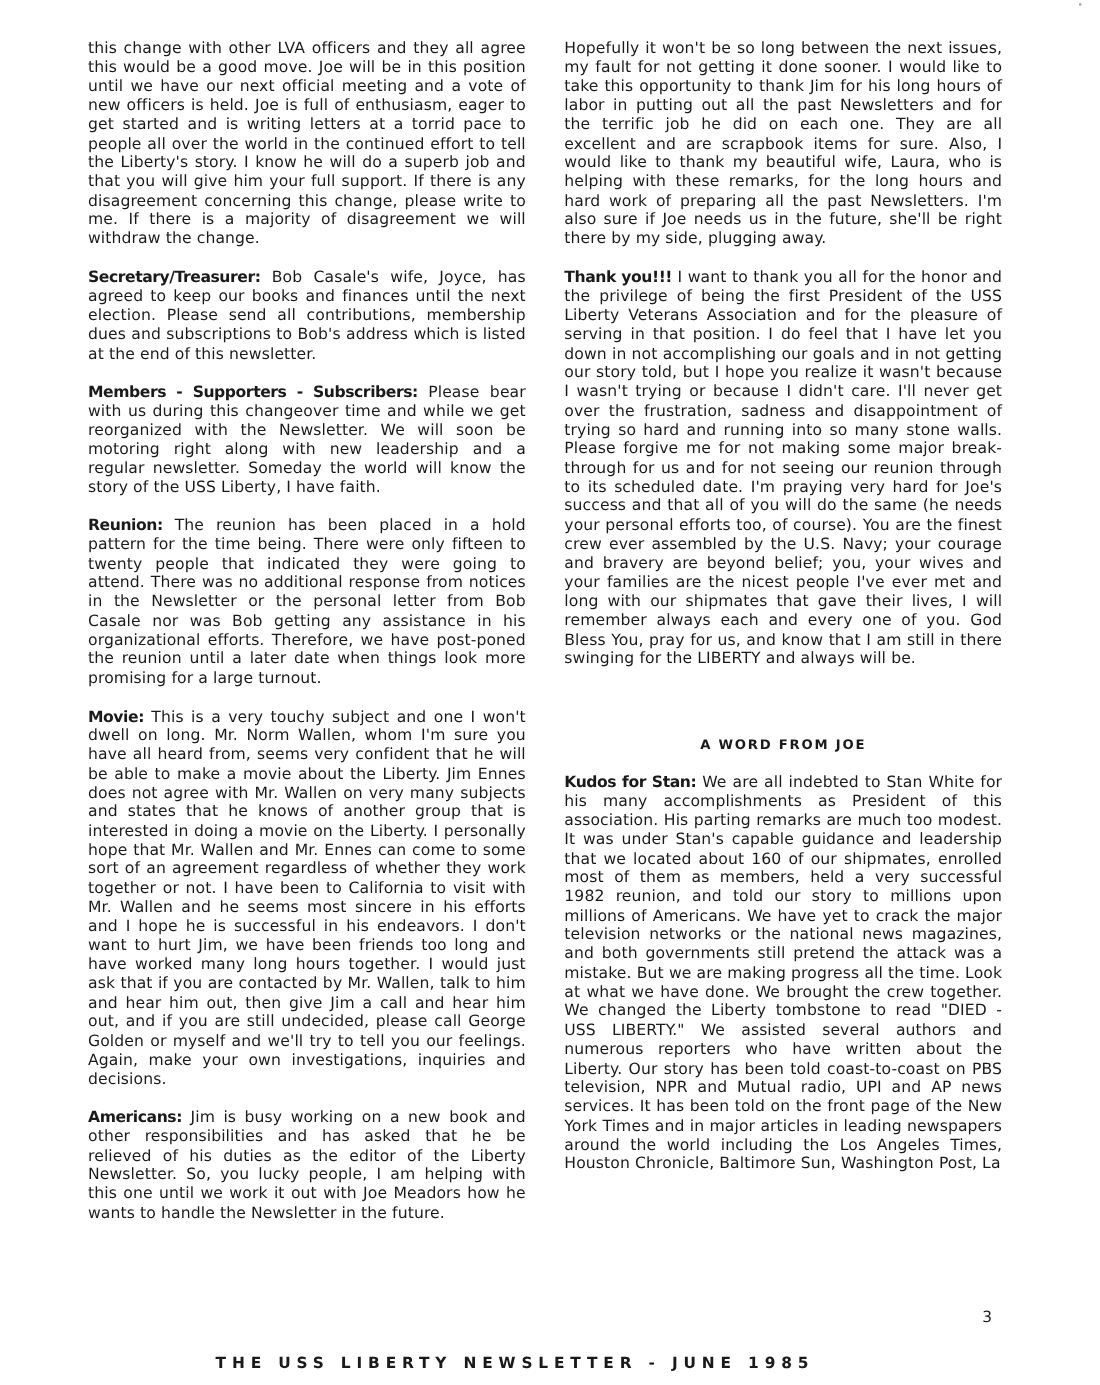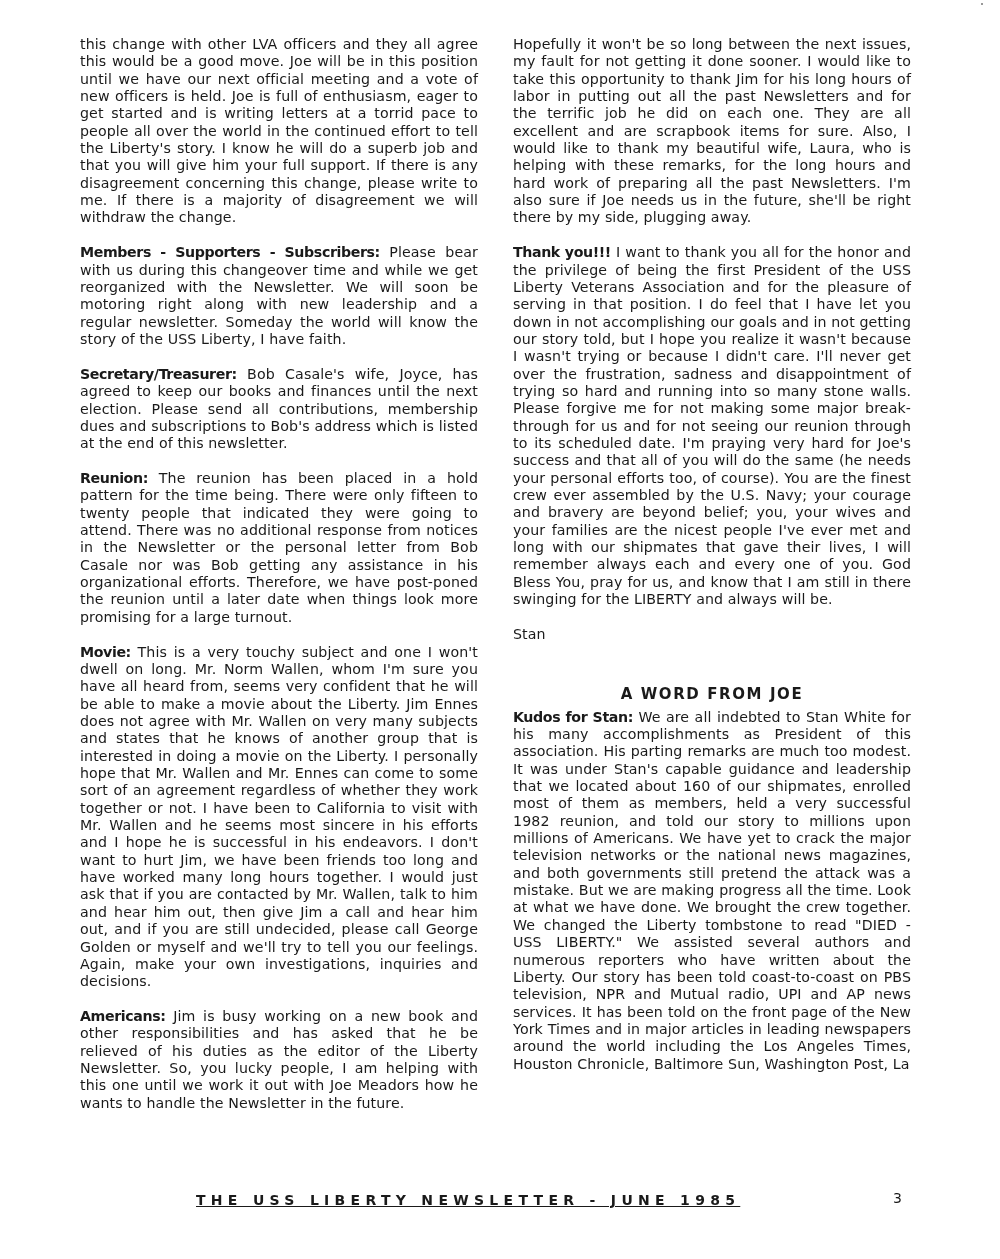--- a/index.html
+++ b/index.html
@@ -5,52 +5,51 @@
   html, body { margin:0; padding:0; background:#ffffff; }
   body { width:1000px; height:1259px; position:relative; overflow:hidden; color:#1a1a1a;
          font-family:"DejaVu Sans", sans-serif; }
   .col { position:absolute; top:36px; width:398px; font-size:14.2px; line-height:17.35px;
          text-align:justify; letter-spacing:0.1px; }
   .col-left { left:80px; }
   .col-right { left:513px; }
   .para { margin:0 0 17.5px 0; }
   .lead { font-weight:bold; letter-spacing:-0.4px; }
   b.em { font-weight:normal; }
-  .heading { text-align:center; font-weight:bold; font-size:15px; letter-spacing:1.6px; margin:0 0 5px 0; }
+  .heading { text-align:center; font-weight:bold; font-size:12px; letter-spacing:1.6px; margin:0 0 17px 0; }
   .sig { margin:0; }
   .spacer { height:43px; }
-  .footer { position:absolute; top:1192px; left:196px; font-size:14px; font-weight:bold; letter-spacing:5.3px;text-decoration:underline; }
+  .footer { position:absolute; top:1232px; left:196px; font-size:14px; font-weight:bold; letter-spacing:5.3px; }
   .pagenum { position:absolute; top:1190px; left:893px; font-size:14px; }
   .mark { position:absolute; left:981px; top:3px; width:2px; height:2px; background:#999; }
 </style>
 </head>
 <body>
 
 <div class="mark"></div>
 
 <div class="col col-left">
   <p class="para">this change with other LVA officers and they all agree this would be a good move.  Joe will be in this position until we have our next official meeting and a vote of new officers is held.  Joe is full of enthusiasm, eager to get started and is writing letters at a torrid pace to people all over the world in the continued effort to tell the Liberty's story. I know he will do a superb job and that you will give him your full support.  If there is any disagreement concerning this change, please write to me.  If there is a majority of disagreement we will withdraw the change.</p>
 
+  <p class="para"><span class="lead">Secretary/Treasurer:</span><span> Bob Casale's wife, Joyce, has agreed to keep our books and finances until the next election.  Please send all contributions, membership dues and subscriptions to Bob's address which is listed at the end of this newsletter.</span></p>
+
   <p class="para"><span class="lead">Members - Supporters - Subscribers:</span><span> Please bear with us during this changeover time and while we get reorganized with the Newsletter.  We will soon be motoring right along with new leadership and a regular newsletter.  Someday the world will know the story of the USS Liberty, I have faith.</span></p>
-
-  <p class="para"><span class="lead">Secretary/Treasurer:</span><span> Bob Casale's wife, Joyce, has agreed to keep our books and finances until the next election.  Please send all contributions, membership dues and subscriptions to Bob's address which is listed at the end of this newsletter.</span></p>
 
   <p class="para"><span class="lead">Reunion:</span><span> The reunion has been placed in a hold pattern for the time being.  There were only fifteen to twenty people that indicated they were going to attend.  There was no additional response from notices in the Newsletter or the personal letter from Bob Casale nor was Bob getting any assistance in his organizational efforts.  Therefore, we have post-poned the reunion until a later date when things look more promising for a large turnout.</span></p>
 
   <p class="para"><span class="lead">Movie:</span><span> This is a very touchy subject and one I won't dwell on long.  Mr. Norm Wallen, whom I'm sure you have all heard from, seems very confident that he will be able to make a movie about the Liberty.  Jim Ennes does not agree with Mr. Wallen on very many subjects and states that he knows of another group that is interested in doing a movie on the Liberty.  I personally hope that Mr. Wallen and Mr. Ennes can come to some sort of an agreement regardless of whether they work together or not.  I have been to California to visit with Mr. Wallen and he seems most sincere in his efforts and I hope he is successful in his endeavors.  I don't want to hurt Jim, we have been friends too long and have worked many long hours together.  I would just ask that if you are contacted by Mr. Wallen, talk to him and hear him out, then give Jim a call and hear him out, and if you are still undecided, please call George Golden or myself and we'll try to tell you our feelings.  Again, make your own investigations, inquiries and decisions.</span></p>
 
   <p class="para"><span class="lead">Americans:</span><span> Jim is busy working on a new book and other responsibilities and has asked that he be relieved of his duties as the editor of the Liberty Newsletter.  So, you lucky people, I am helping with this one until we work it out with Joe Meadors how he wants to handle the Newsletter in the future.</span></p>
 </div>
 
 <div class="col col-right">
   <p class="para">Hopefully it won't be so long between the next issues, my fault for not getting it done sooner.  I would like to take this opportunity to thank Jim for his long hours of labor in putting out all the past Newsletters and for the terrific job he did on each one.  They are all excellent and are scrapbook items for sure.  Also, I would like to thank my beautiful wife, Laura, who is helping with these remarks, for the long hours and hard work of preparing all the past Newsletters.  I'm also sure if Joe needs us in the future, she'll be right there by my side, plugging away.</p>
 
   <p class="para"><span class="lead">Thank you!!!</span><span>  I want to thank you all for the honor and the privilege of being the first President of the USS Liberty Veterans Association and for the pleasure of serving in that position.  I do feel that I have let you down in not accomplishing our goals and in not getting our story told, but I hope you realize it wasn't because I wasn't trying or because I didn't care.  I'll never get over the frustration, sadness and disappointment of trying so hard and running into so many stone walls.  Please forgive me for not making some major break-through for us and for not seeing our reunion through to its scheduled date. I'm praying very hard for Joe's success and that all of you will do the same (he needs your personal efforts too, of course).  You are the finest crew ever assembled by the U.S. Navy; your courage and bravery are beyond belief; you, your wives and your families are the nicest people I've ever met and long with our shipmates that gave their lives, I will remember always each and every one of you.  God Bless You, pray for us, and know that I am still in there swinging for the LIBERTY and always will be.</span></p>
 
-  <p class="sig">Stan</p>
   <div class="spacer"></div>
 
   <h2 class="heading">A WORD FROM JOE</h2>
 
   <p class="para"><span class="lead">Kudos for Stan:</span><span>  We are all indebted to Stan White for his many accomplishments as President of this association.  His parting remarks are much too modest.  It was under Stan's capable guidance and leadership that we located about 160 of our shipmates, enrolled most of them as members, held a very successful 1982 reunion, and told our story to millions upon millions of Americans.  We have yet to crack the major television networks or the national news magazines, and both governments still pretend the attack was a mistake.  But we are making progress all the time.  Look at what we </span><b class="em">have</b><span> done. We brought the crew together.  We changed the </span><b class="em">Liberty</b><span> tombstone to read "DIED - USS LIBERTY." We assisted several authors and numerous reporters who have written about the </span><b class="em">Liberty.</b><span>  Our story has been told coast-to-coast on PBS television, NPR and Mutual radio, UPI and AP news services.  It has been told on the front page of the </span><b class="em">New York Times</b><span> and in major articles in leading newspapers around the world including the </span><b class="em">Los Angeles Times, Houston Chronicle, Baltimore Sun, Washington Post, La</b></p>
 </div>
 
 <div class="footer">THE USS LIBERTY NEWSLETTER  -  JUNE 1985</div>
 <div class="pagenum">3</div>
 

